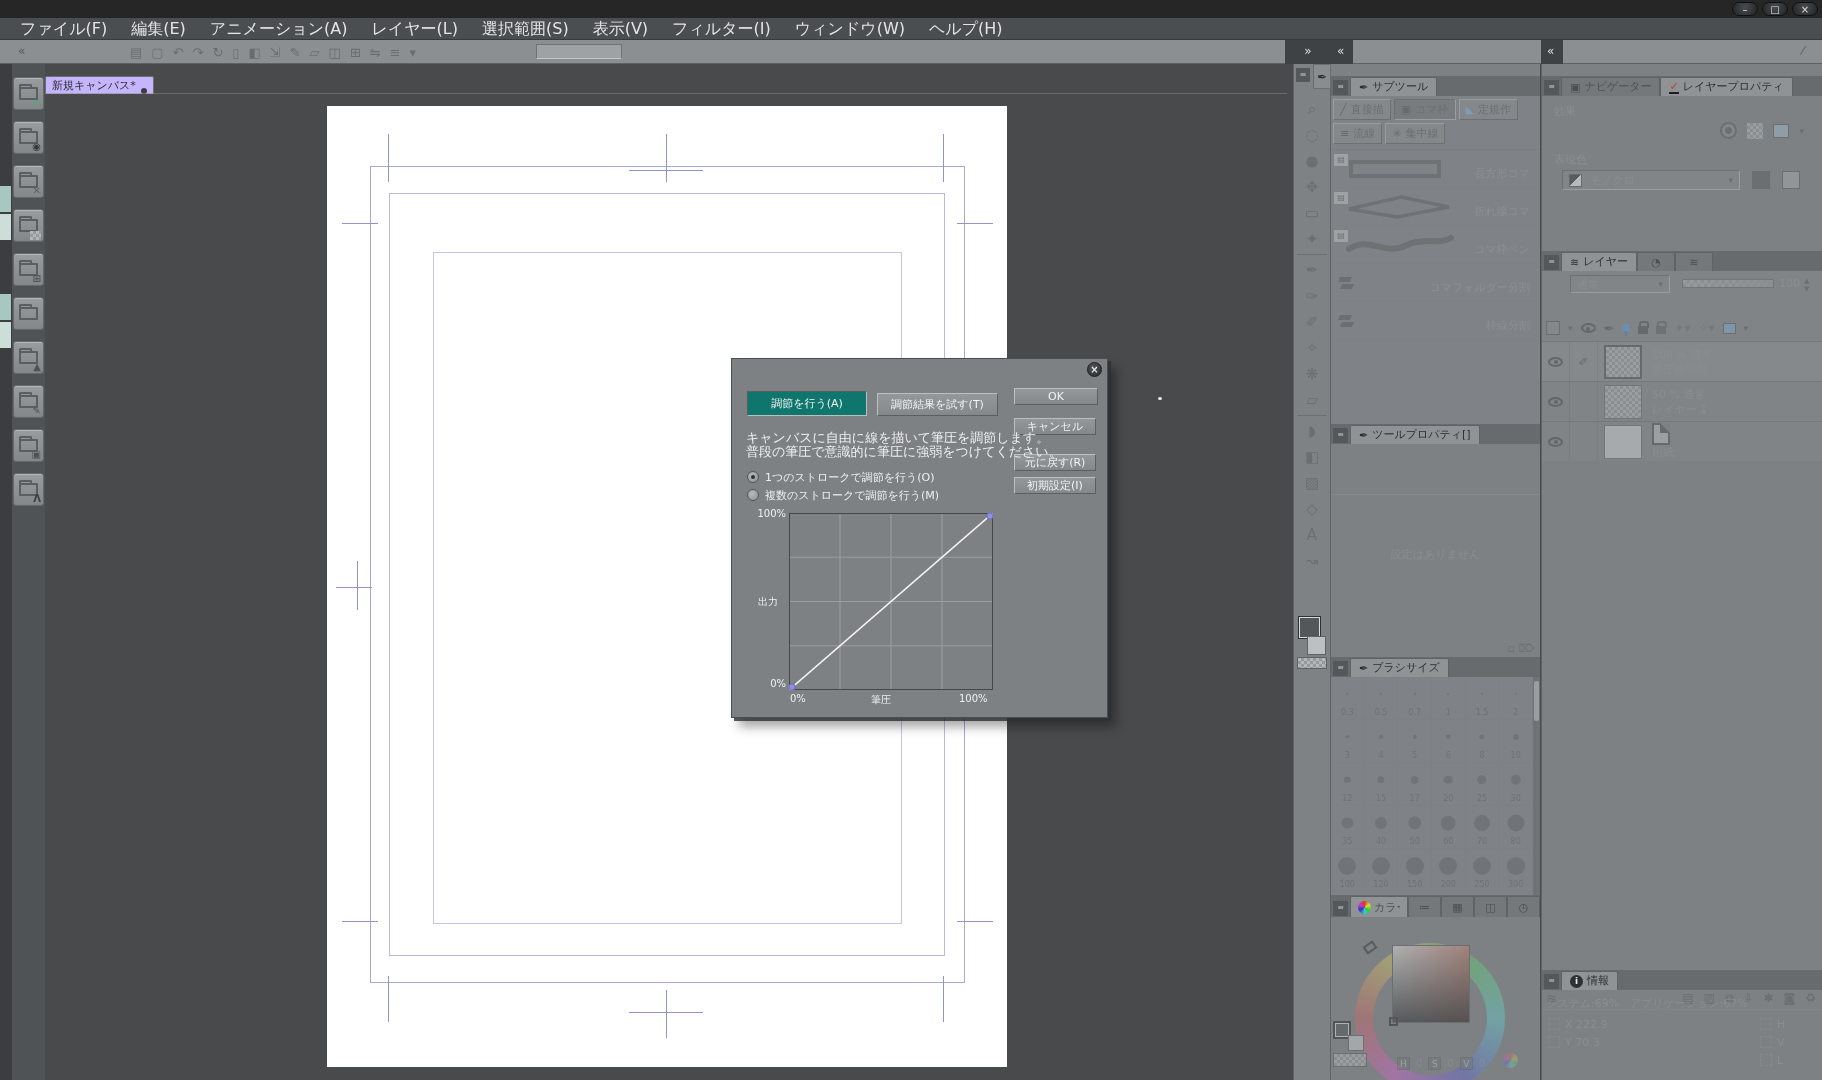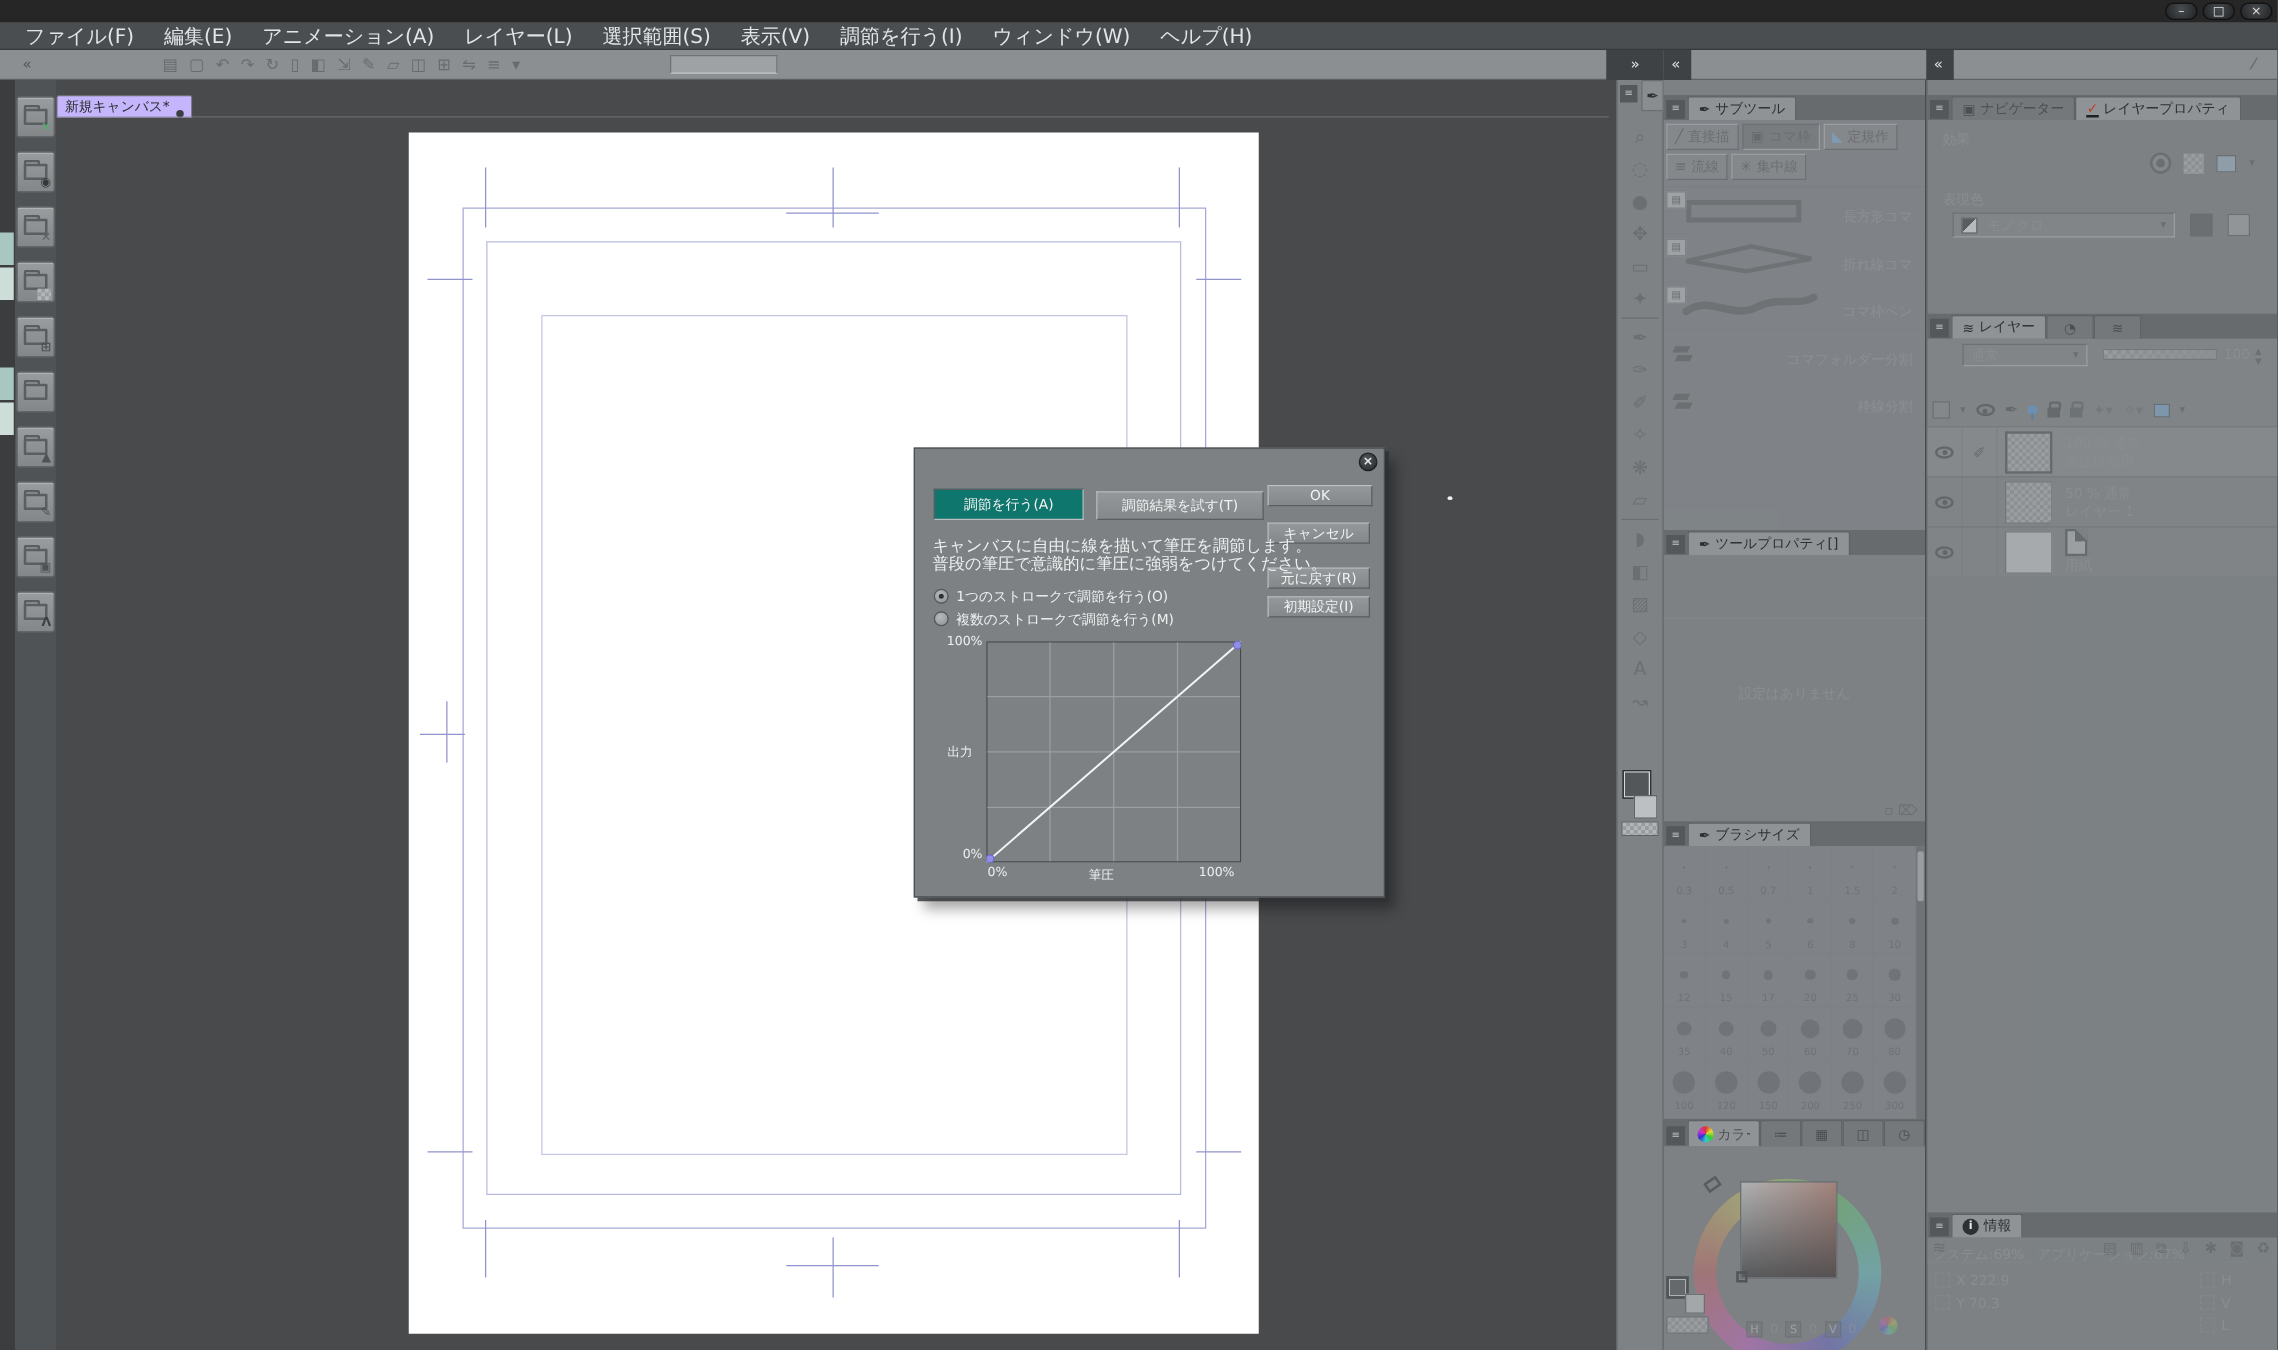--- a/index.html
+++ b/index.html
@@ -146,21 +146,21 @@
   </div>
 </div>
 
 <div class="menubar" id="menubar">
     <span class="menu-item">ファイル(F)</span>
     <span class="menu-item">編集(E)</span>
     <span class="menu-item">アニメーション(A)</span>
     <span class="menu-item">レイヤー(L)</span>
     <span class="menu-item">選択範囲(S)</span>
     <span class="menu-item">表示(V)</span>
-    <span class="menu-item">調節を行う(I)</span>
+    <span class="menu-item">フィルター(I)</span>
     <span class="menu-item">ウィンドウ(W)</span>
     <span class="menu-item">ヘルプ(H)</span>
   </div>
 
 <div class="commandbar">
   <div class="chevblock" style="left:0;width:14px">›</div>
   <div class="abs" style="left:18px;top:4px;color:#54585b;font-size:12px">«</div>
   <div class="cmdicons" id="cmdicons">
       <span>▤</span>
       <span>▢</span>
@@ -697,21 +697,21 @@
     <div class="inforow" style="left:6px;top:46px"><span class="dashic"></span><span>Y</span> <span>70.3</span></div>
     <div class="inforow" style="left:218px;top:28px"><span class="dashic"></span><span>H</span></div>
     <div class="inforow" style="left:218px;top:46px"><span class="dashic"></span><span>V</span></div>
     <div class="inforow" style="left:218px;top:64px"><span class="dashic"></span><span>L</span></div>
   </div>
 </div>
 
 <div class="dialog">
   <div class="dlg-close">×</div>
   <div class="dbtn pressed" style="left:15px;top:32px;width:120px;height:25px">調節を行う(A)</div>
-  <div class="dbtn" style="left:145px;top:34px;width:134px;height:23px">調節結果を試す(T)</div>
+  <div class="dbtn" style="left:145px;top:34px;width:121px;height:23px">調節結果を試す(T)</div>
   <div class="dbtn" style="left:282px;top:29px;width:84px;height:17px">OK</div>
   <div class="dbtn" style="left:282px;top:59px;width:82px;height:17px">キャンセル</div>
   <div class="dbtn" style="left:282px;top:95px;width:82px;height:17px">元に戻す(R)</div>
   <div class="dbtn" style="left:282px;top:118px;width:82px;height:17px">初期設定(I)</div>
   <div class="dlg-desc" style="top:72px">キャンバスに自由に線を描いて筆圧を調節します。</div>
   <div class="dlg-desc" style="top:86px">普段の筆圧で意識的に筆圧に強弱をつけてください。</div>
   <div class="radio on" style="left:15px;top:112px"></div>
   <span class="rlabel" style="left:33px;top:111px">1つのストロークで調節を行う(O)</span>
   <div class="radio" style="left:15px;top:130px"></div>
   <span class="rlabel" style="left:33px;top:129px">複数のストロークで調節を行う(M)</span>

